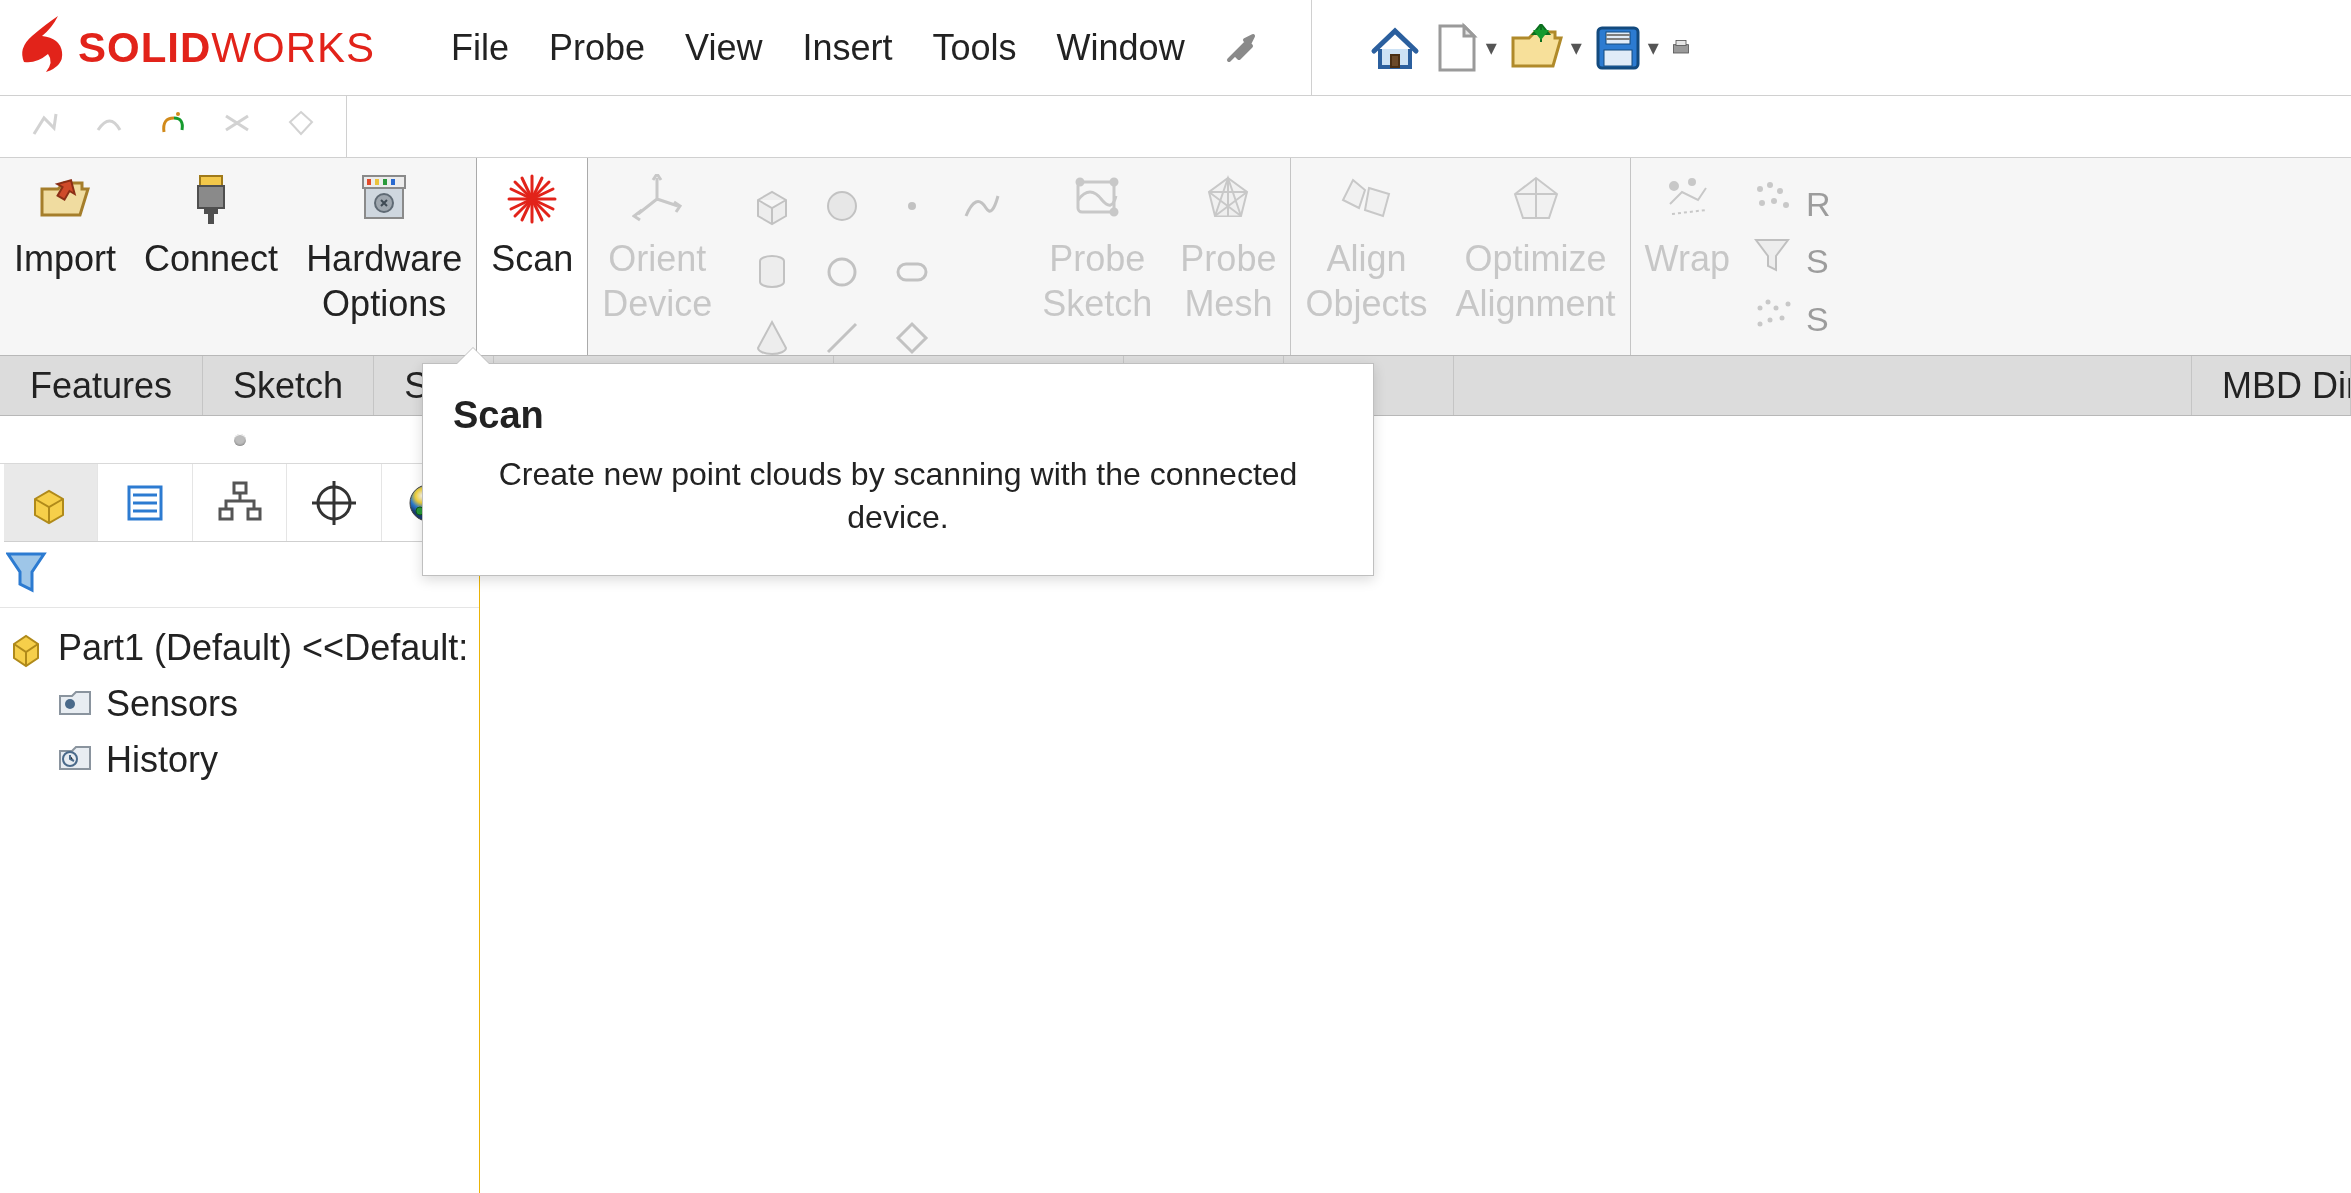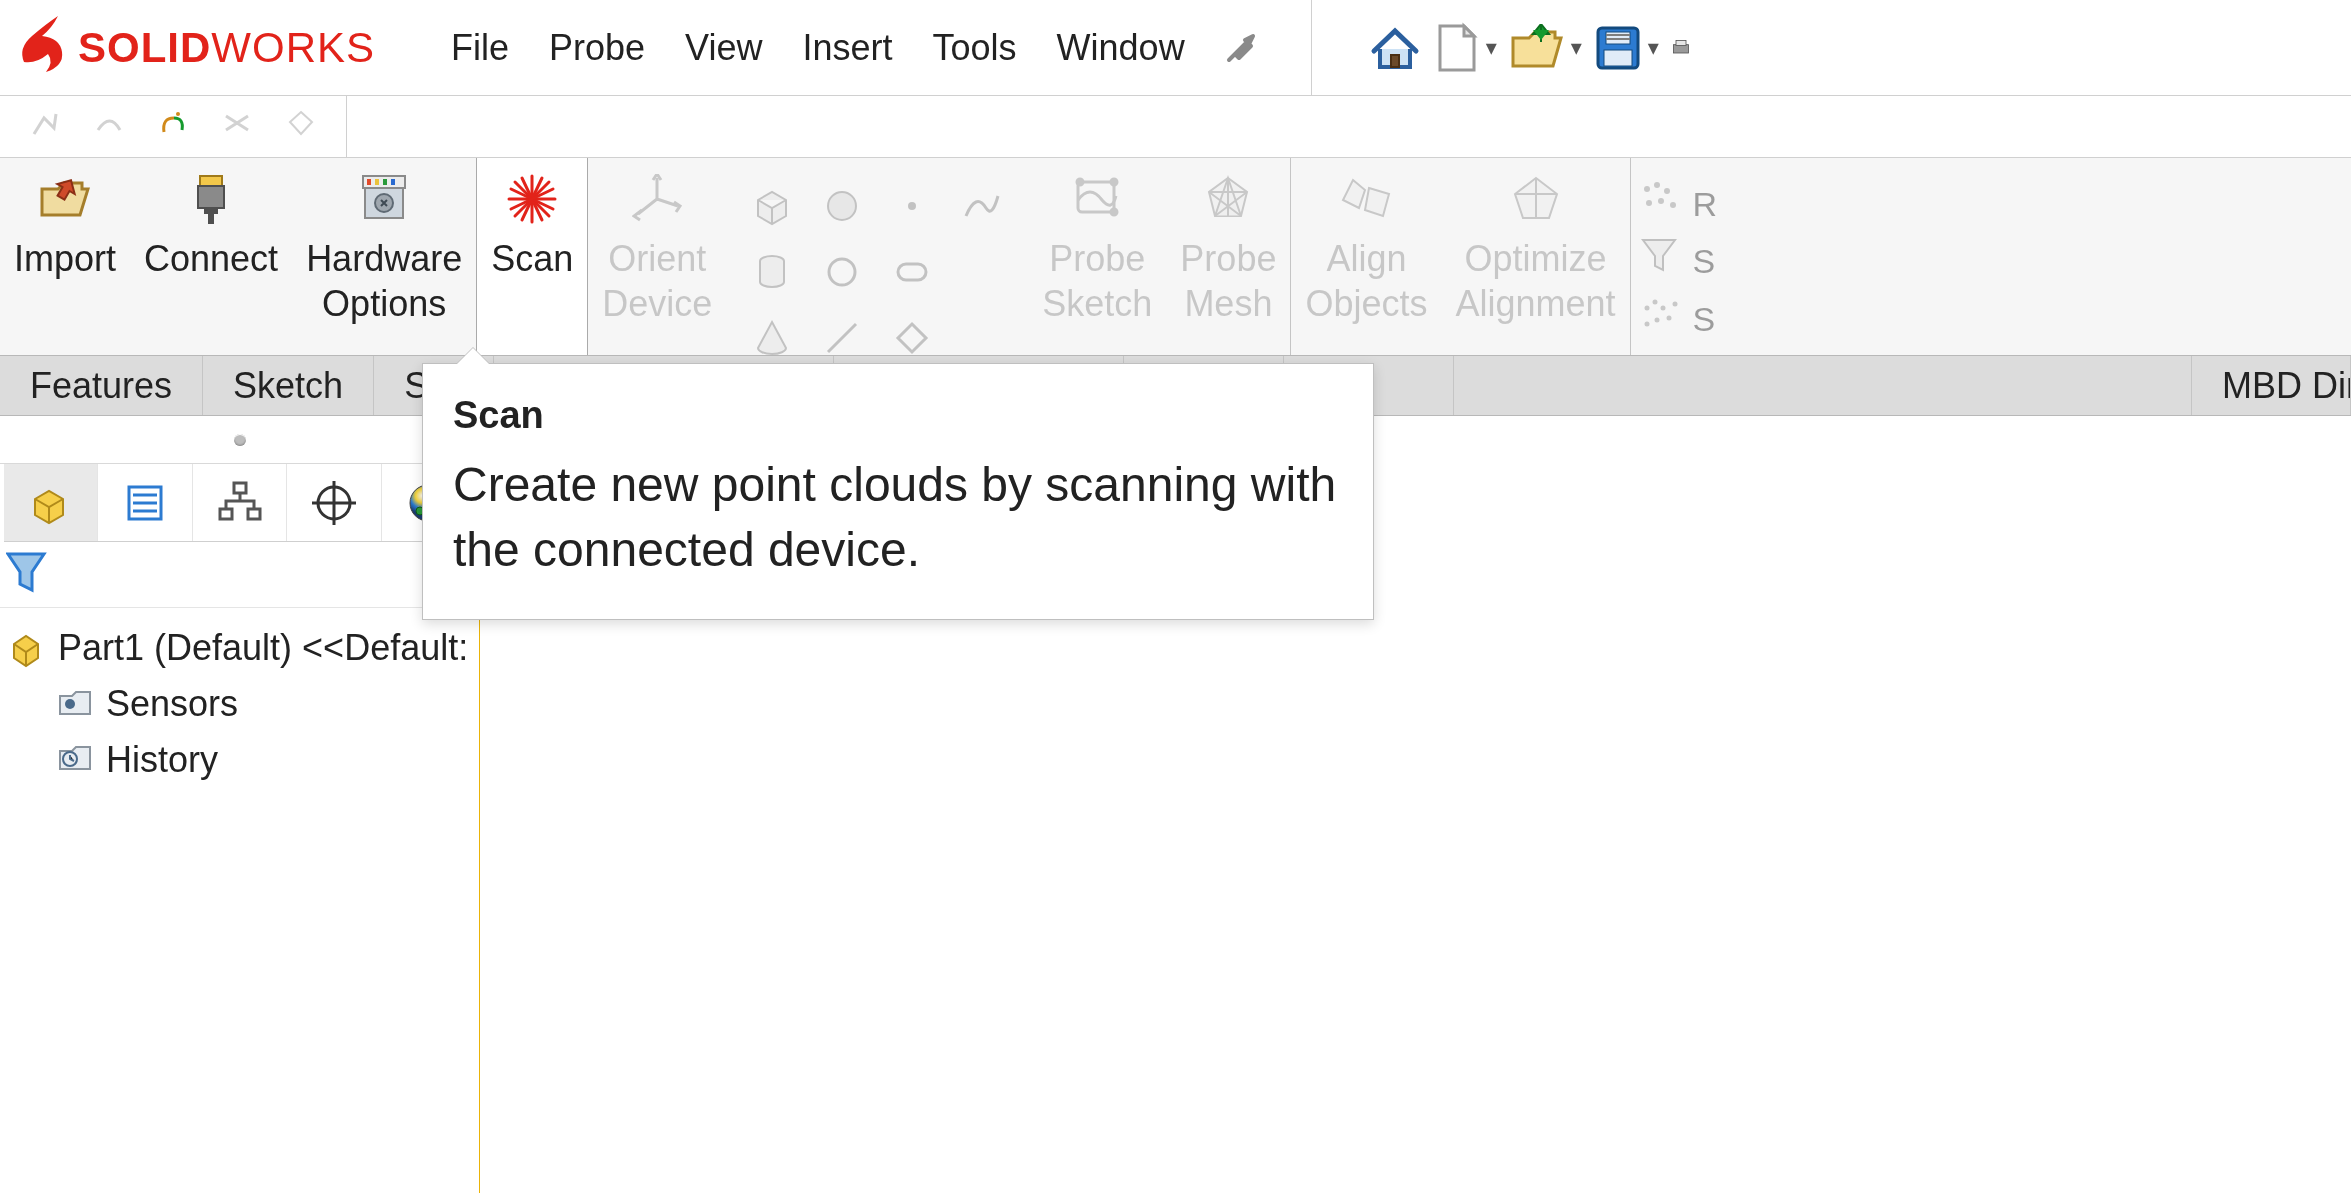--- a/index.html
+++ b/index.html
@@ -216,21 +216,21 @@
   .tooltip-arrow {
     position: absolute;
     top: -16px; left: 34px;
     width: 0; height: 0;
     border-left: 16px solid transparent;
     border-right: 16px solid transparent;
     border-bottom: 16px solid #ffffff;
     filter: drop-shadow(0 -1px 0 #bfbfbf);
   }
   .tooltip-title { font-size: 38px; font-weight:700; margin-bottom: 16px; }
-  .tooltip-body { font-size: 48px; line-height: 1.35; }
+  .tooltip-body { font-size: 32px; line-height: 1.35; text-align: center; }
 
   .canvas { flex: 1; background: #ffffff; }
 </style>
 </head>
 <body>
 
 <div class="menubar">
   <div class="logo">
     <span>
       <svg class="logo-swoosh" viewBox="0 0 48 60">
@@ -486,20 +486,31 @@
         <path d="M27 4 L48 20 L40 44 L14 44 L6 20 Z"></path>
         <path d="M27 4 V44 M6 20 H48"></path>
       </svg>
     </span>
     <span class="rb-label" style="white-space:pre-line">Optimize
 Alignment</span>
   </div>
 
   <div class="rb-sep"></div>
 
+  <div class="rb-btn disabled" style="min-width:110px;">
+    <span class="rb-icon-wrap">
+      <svg width="50" height="50" viewBox="0 0 50 50" stroke="#8a8a8a" stroke-width="2" fill="none">
+        <circle cx="12" cy="12" r="4" fill="#8a8a8a"></circle>
+        <circle cx="30" cy="8" r="3" fill="#8a8a8a"></circle>
+        <path d="M8 30 L20 18 L36 26 L44 14"></path>
+        <path d="M10 40 L44 36" stroke-dasharray="3 3"></path>
+      </svg>
+    </span>
+    <span class="rb-label">Wrap</span>
+  </div>
 
   <div style="display:flex; flex-direction:column; justify-content:space-around; padding:12px 0 12px 8px; opacity:.42;">
     <div style="display:flex; align-items:center; gap:10px;">
       <svg width="44" height="40" viewBox="0 0 44 40">
         <circle cx="8" cy="10" r="3" fill="#8a8a8a"></circle>
           <circle cx="18" cy="6" r="3" fill="#8a8a8a"></circle>
           <circle cx="28" cy="12" r="3" fill="#8a8a8a"></circle>
         <circle cx="10" cy="24" r="3" fill="#8a8a8a"></circle>
           <circle cx="22" cy="22" r="3" fill="#8a8a8a"></circle>
           <circle cx="34" cy="26" r="3" fill="#8a8a8a"></circle>

